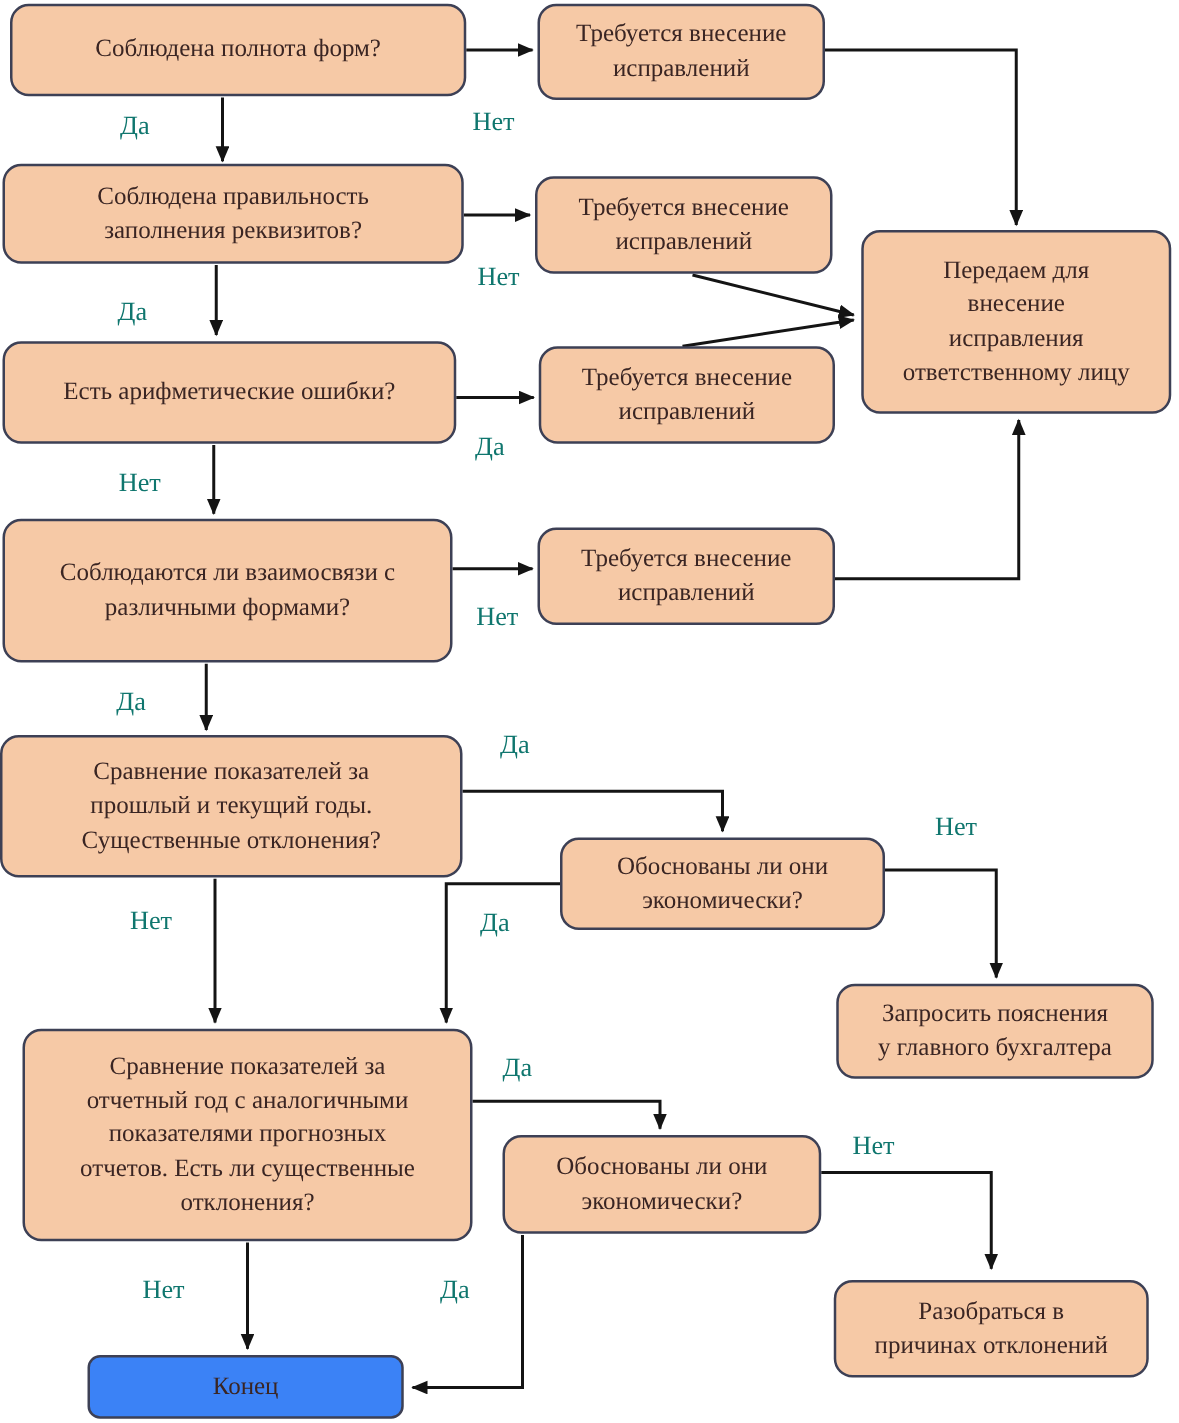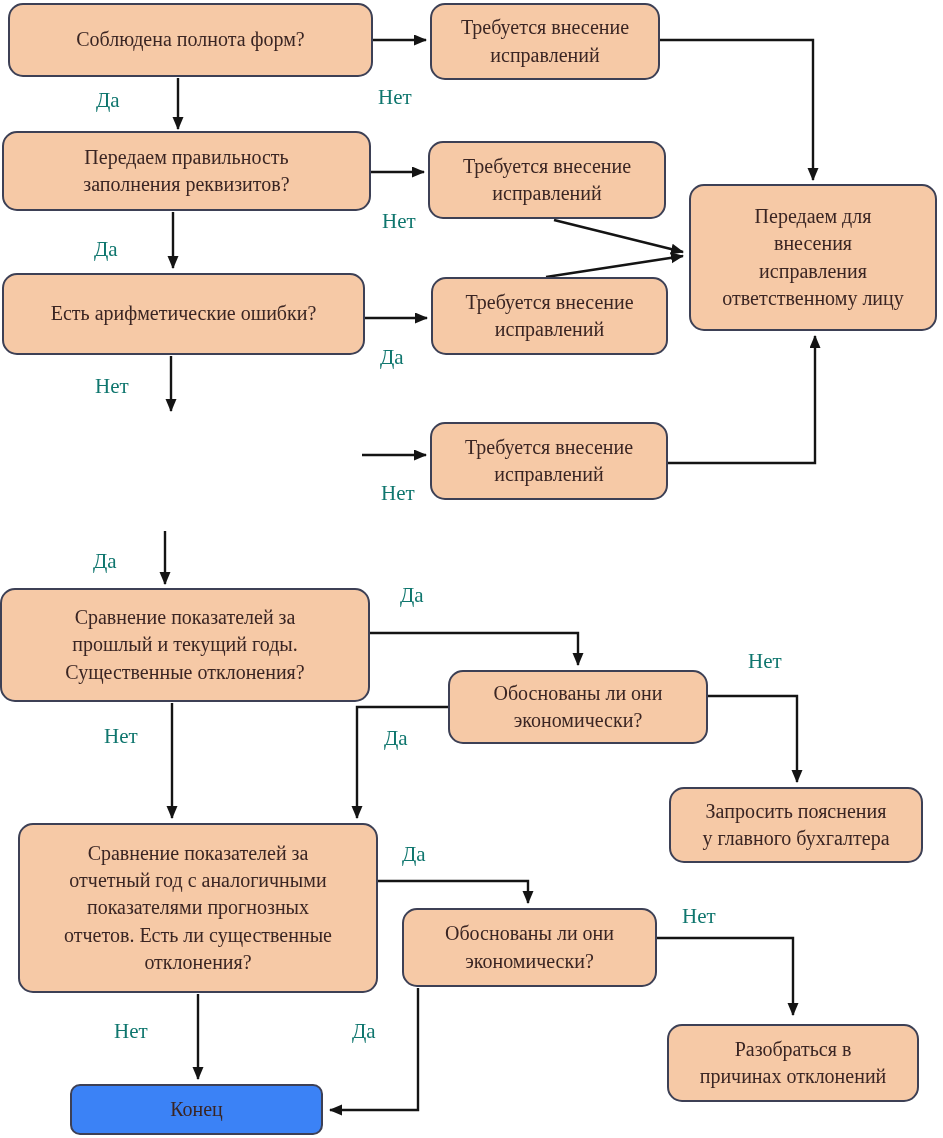--- a/index.html
+++ b/index.html
@@ -110,31 +110,33 @@
       <polyline points="378,881 528,881 528,903" marker-end="url(#arr)"></polyline>
       <polyline points="198,994 198,1079" marker-end="url(#arr)"></polyline>
       <polyline points="657,938 793,938 793,1015" marker-end="url(#arr)"></polyline>
       <polyline points="418,988 418,1110 330,1110" marker-end="url(#arr)"></polyline>
     </g>
   </svg>
 
   <div class="node" id="n-q1">Соблюдена полнота форм?</div>
   <div class="node" id="n-fix1">Требуется внесение
 исправлений</div>
-  <div class="node" id="n-q2">Передаем правильность
+  <div class="node" id="n-q2">Соблюдена правильность
 заполнения реквизитов?</div>
   <div class="node" id="n-fix2">Требуется внесение
 исправлений</div>
   <div class="node" id="n-q3">Есть арифметические ошибки?</div>
   <div class="node" id="n-fix3">Требуется внесение
 исправлений</div>
+  <div class="node" id="n-q4">Соблюдаются ли взаимосвязи с
+различными формами?</div>
   <div class="node" id="n-fix4">Требуется внесение
 исправлений</div>
   <div class="node" id="n-transfer">Передаем для
-внесения
+внесение
 исправления
 ответственному лицу</div>
   <div class="node" id="n-q5">Сравнение показателей за
 прошлый и текущий годы.
 Существенные отклонения?</div>
   <div class="node" id="n-q6">Обоснованы ли они
 экономически?</div>
   <div class="node" id="n-ask">Запросить пояснения
 у главного бухгалтера</div>
   <div class="node" id="n-q7">Сравнение показателей за

